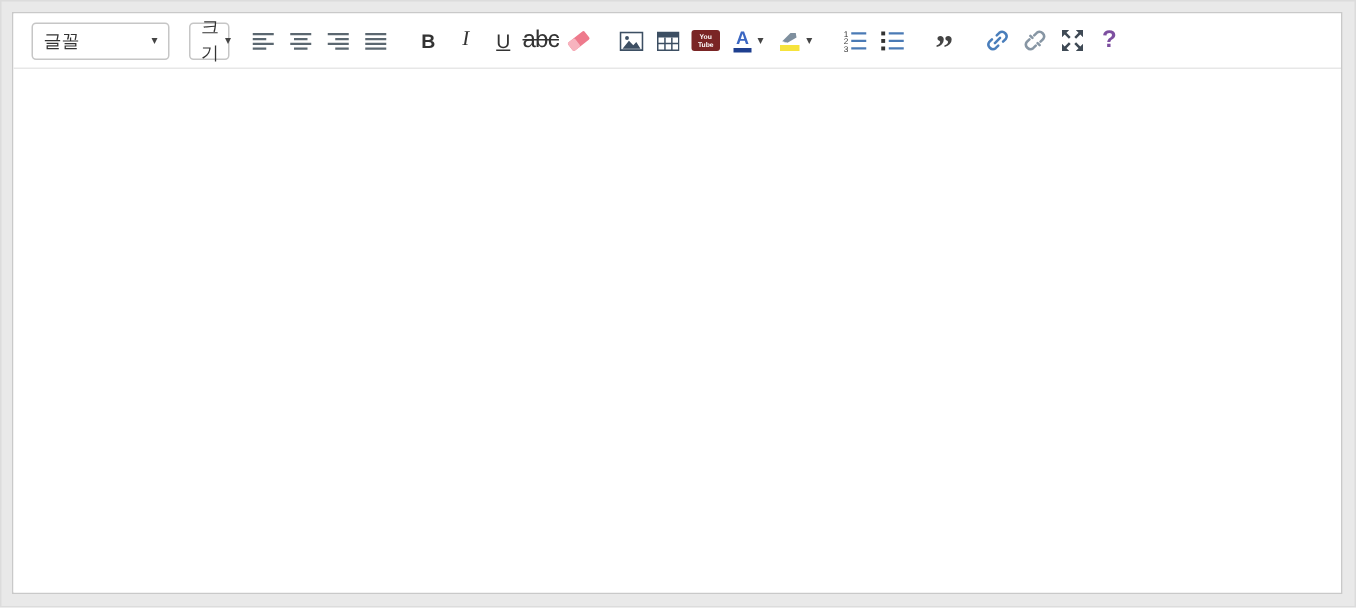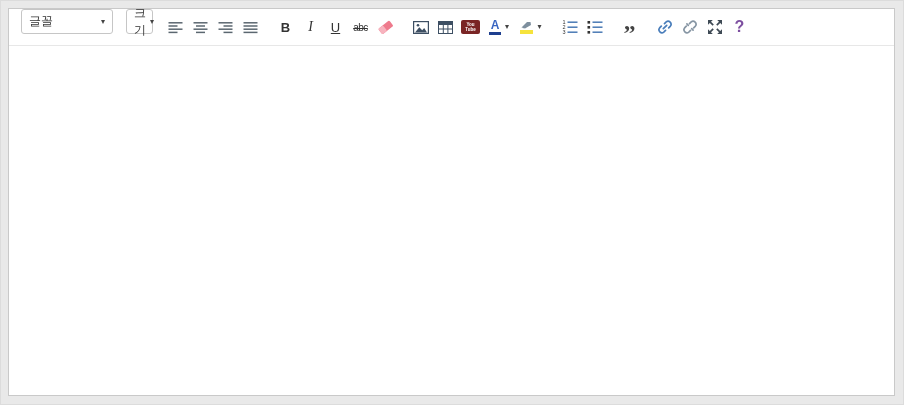--- a/index.html
+++ b/index.html
@@ -13,21 +13,21 @@
     background:#e9e9e9;
     box-shadow:inset 0 0 0 1px #dcdcdc;
   }
   .editor{
     position:absolute;left:8px;top:8px;width:887px;height:388px;
     background:#ffffff;border:1px solid #c9c9c9;box-sizing:border-box;
     display:flex;flex-direction:column;
   }
   .toolbar{
     height:37px;min-height:37px;
-    display:flex;
+    display:flex;align-items:center;
     padding:0 12px;box-sizing:border-box;
     border-bottom:1px solid #e7e7e7;
     background:#ffffff;
   }
   .dropdown{
     display:inline-flex;align-items:center;justify-content:space-between;
     height:25px;border:1px solid #c6c6c6;border-radius:3px;background:#fff;
     padding:0 7px;box-sizing:border-box;cursor:pointer;font-family:inherit;
   }
   .dd-font{width:92px;margin-right:13px;}
@@ -36,21 +36,21 @@
   .caret{font-size:8px;color:#444;margin-left:4px;line-height:1;}
   .group{display:flex;align-items:center;margin-left:10px;}
   .tb-btn{
     width:25px;height:26px;display:flex;align-items:center;justify-content:center;
     border:none;background:none;padding:0;cursor:pointer;font-family:inherit;
   }
   .tb-btn.wide{width:32px;}
   .glyph-b{font-weight:bold;font-size:13px;color:#333;}
   .glyph-i{font-style:italic;font-family:"Liberation Serif","DejaVu Serif",serif;font-size:14px;color:#333;}
   .glyph-u{text-decoration:underline;font-size:13px;color:#333;}
-  .glyph-s{text-decoration:line-through;font-size:10px;color:#333;letter-spacing:-0.5px;}
+  .glyph-s{text-decoration:line-through;font-size:16px;color:#333;letter-spacing:-0.5px;}
   .glyph-quote{
     font-family:"Liberation Serif","DejaVu Serif",serif;font-weight:bold;
     font-size:24px;color:#444;line-height:26px;position:relative;top:6px;
   }
   .glyph-help{font-weight:bold;font-size:16px;color:#7d4fa0;}
   .stack{display:flex;flex-direction:column;align-items:center;}
   .fc-letter{font-size:12px;font-weight:bold;color:#3a66c2;line-height:11px;}
   .fc-bar{width:12px;height:3px;background:#1e3f8f;margin-top:1px;}
   .hl-bar{display:block;width:13px;height:4px;background:#f6e33c;margin-top:1px;}
   .yt{

